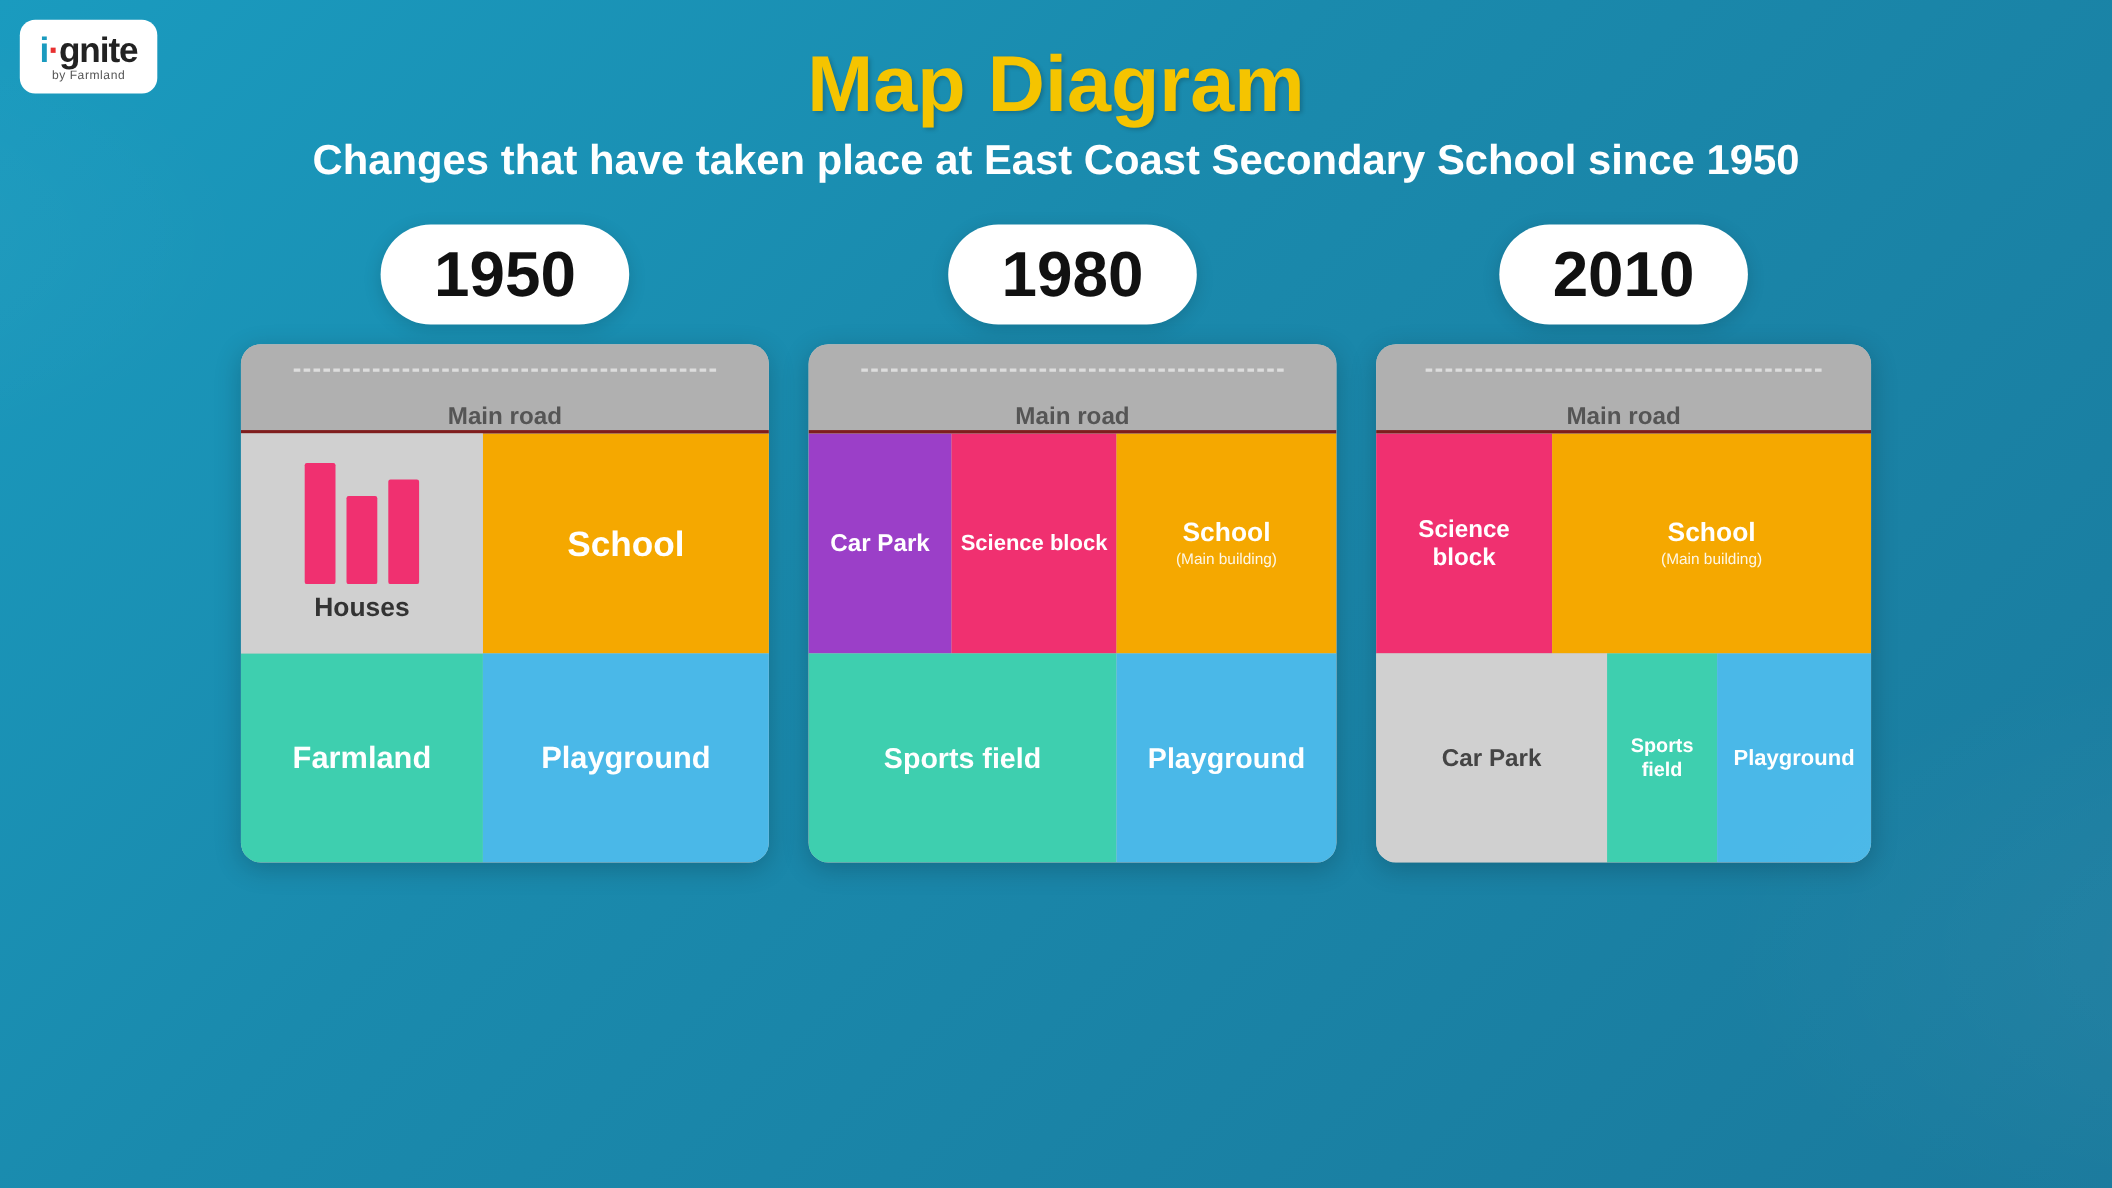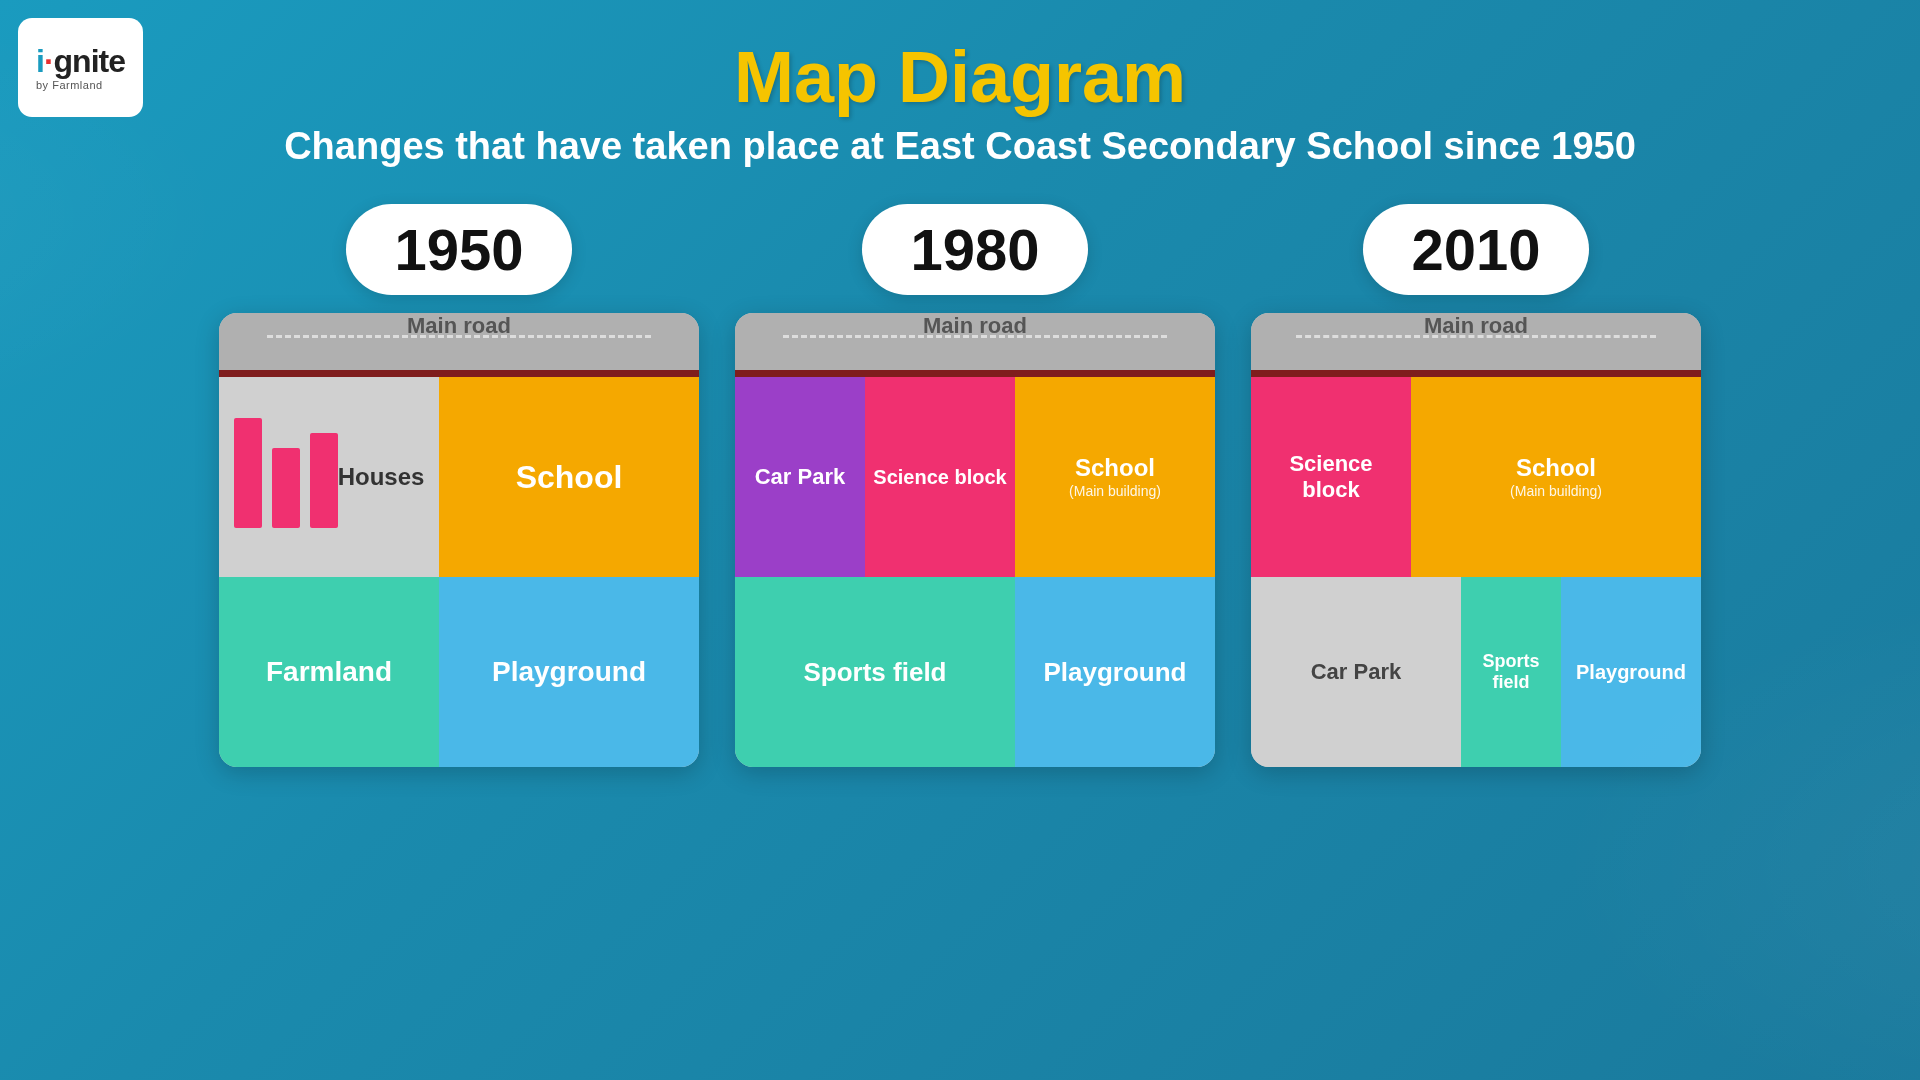--- a/index.html
+++ b/index.html
@@ -24,24 +24,24 @@
       pointer-events: none;
     }
 
     
     .logo-box {
       position: absolute;
       top: 18px;
       left: 18px;
       background: white;
       border-radius: 14px;
-      padding: 26px 18px;
-      display: flex;
-      flex-direction: column;
-      align-items: flex-start;
+      padding: 10px 18px;
+      display: flex;
+      flex-direction: column;
+      align-items: center;
       line-height: 1.1;
     }
     .logo-ignite {
       font-size: 32px;
       font-weight: 900;
       color: #333;
       letter-spacing: -1px;
     }
     .logo-sub {
       font-size: 11px;
@@ -101,29 +101,29 @@
       background: #c8c8c8;
       border-radius: 18px;
       overflow: hidden;
       padding: 0;
       box-shadow: 0 6px 24px rgba(0,0,0,0.2);
     }
 
     
     .road-section {
       background: #b0b0b0;
-      height: 64px;
-      display: flex;
-      align-items: flex-start;
+      height: 81px;
+      display: flex;
+      align-items: flex-end;
       justify-content: center;
       font-size: 22px;
       color: #444;
       font-weight: 600;
       position: relative;
-      border-bottom: 7px solid #7f1d1d;
+      border-bottom: 3px solid #7f1d1d;
     }
     .road-dashes {
       position: absolute;
       top: 22px;
       left: 10%;
       right: 10%;
       border-top: 3px dashed #ddd;
     }
     .road-label {
       position: relative;
@@ -161,21 +161,21 @@
     .map-1950 .top-row { height: 200px; }
     .map-1950 .bot-row { height: 190px; }
 
     
     .houses-cell {
       width: 220px;
       background: #d0d0d0;
       position: relative;
       overflow: hidden;
       display: flex;
-      flex-direction: row;
+      flex-direction: column;
       align-items: center;
       justify-content: center;
     }
     .pink-bars {
       display: flex;
       gap: 10px;
       align-items: flex-end;
       margin-bottom: 8px;
     }
     .pink-bar {

